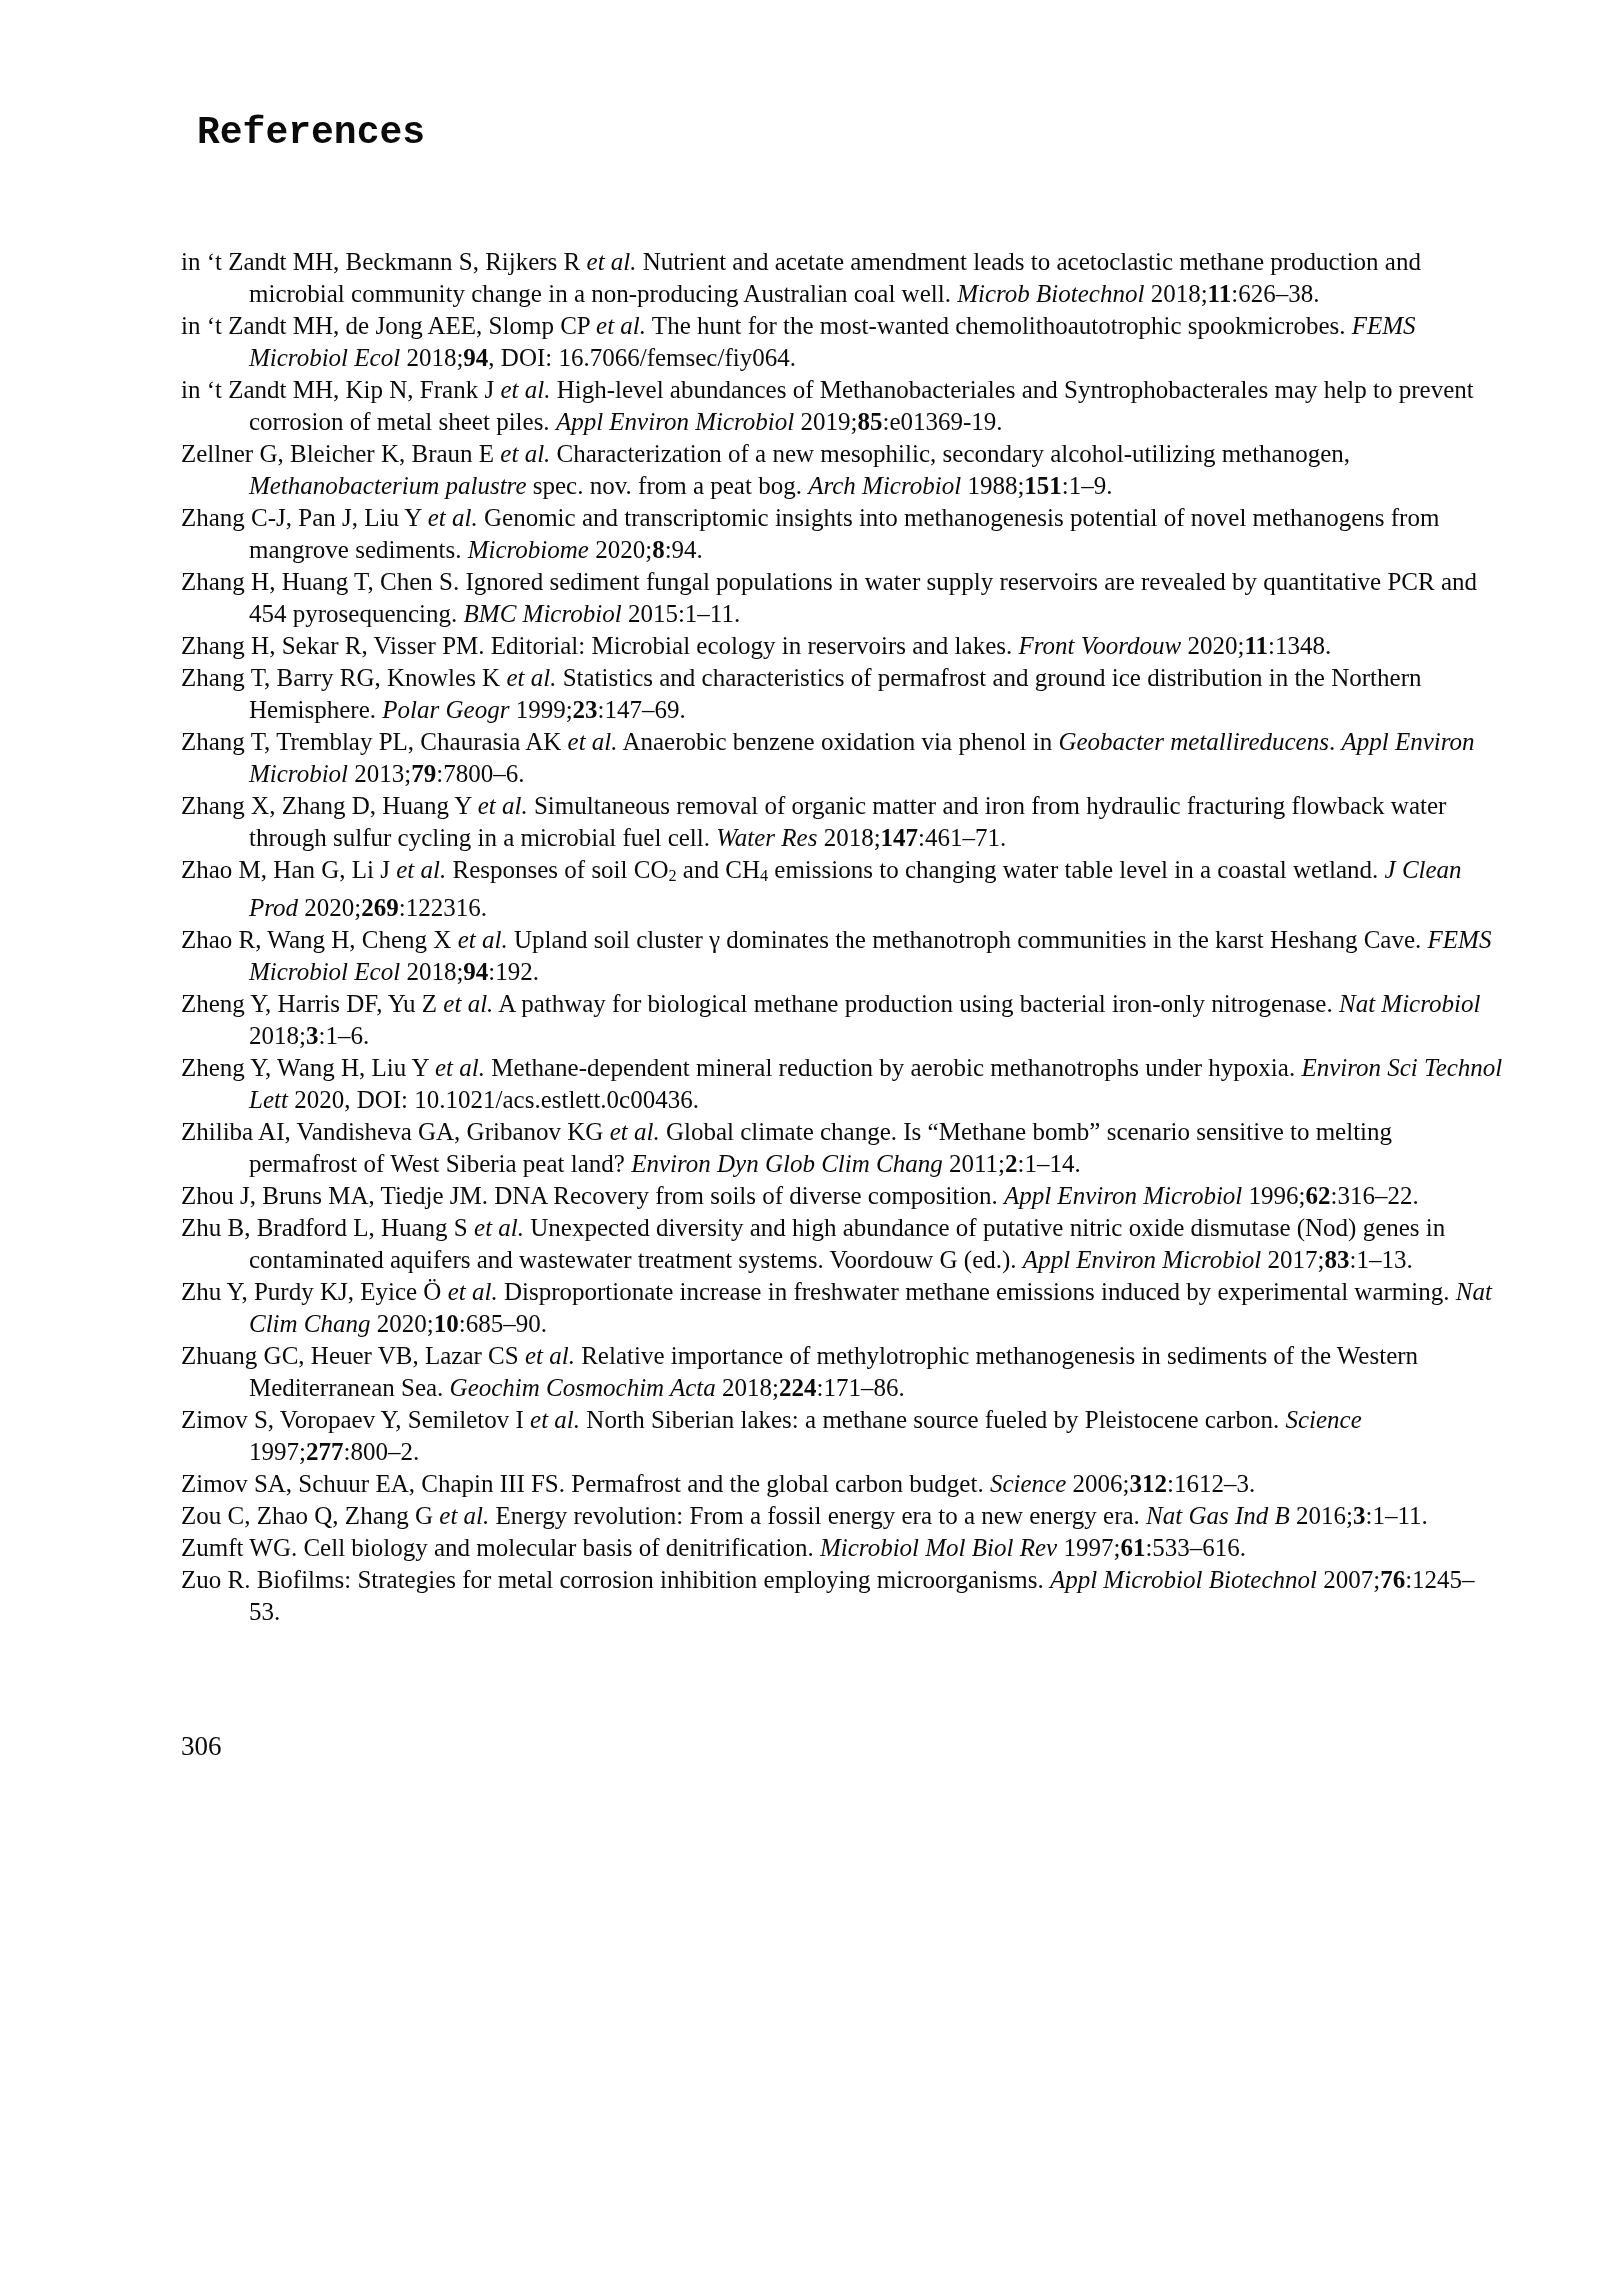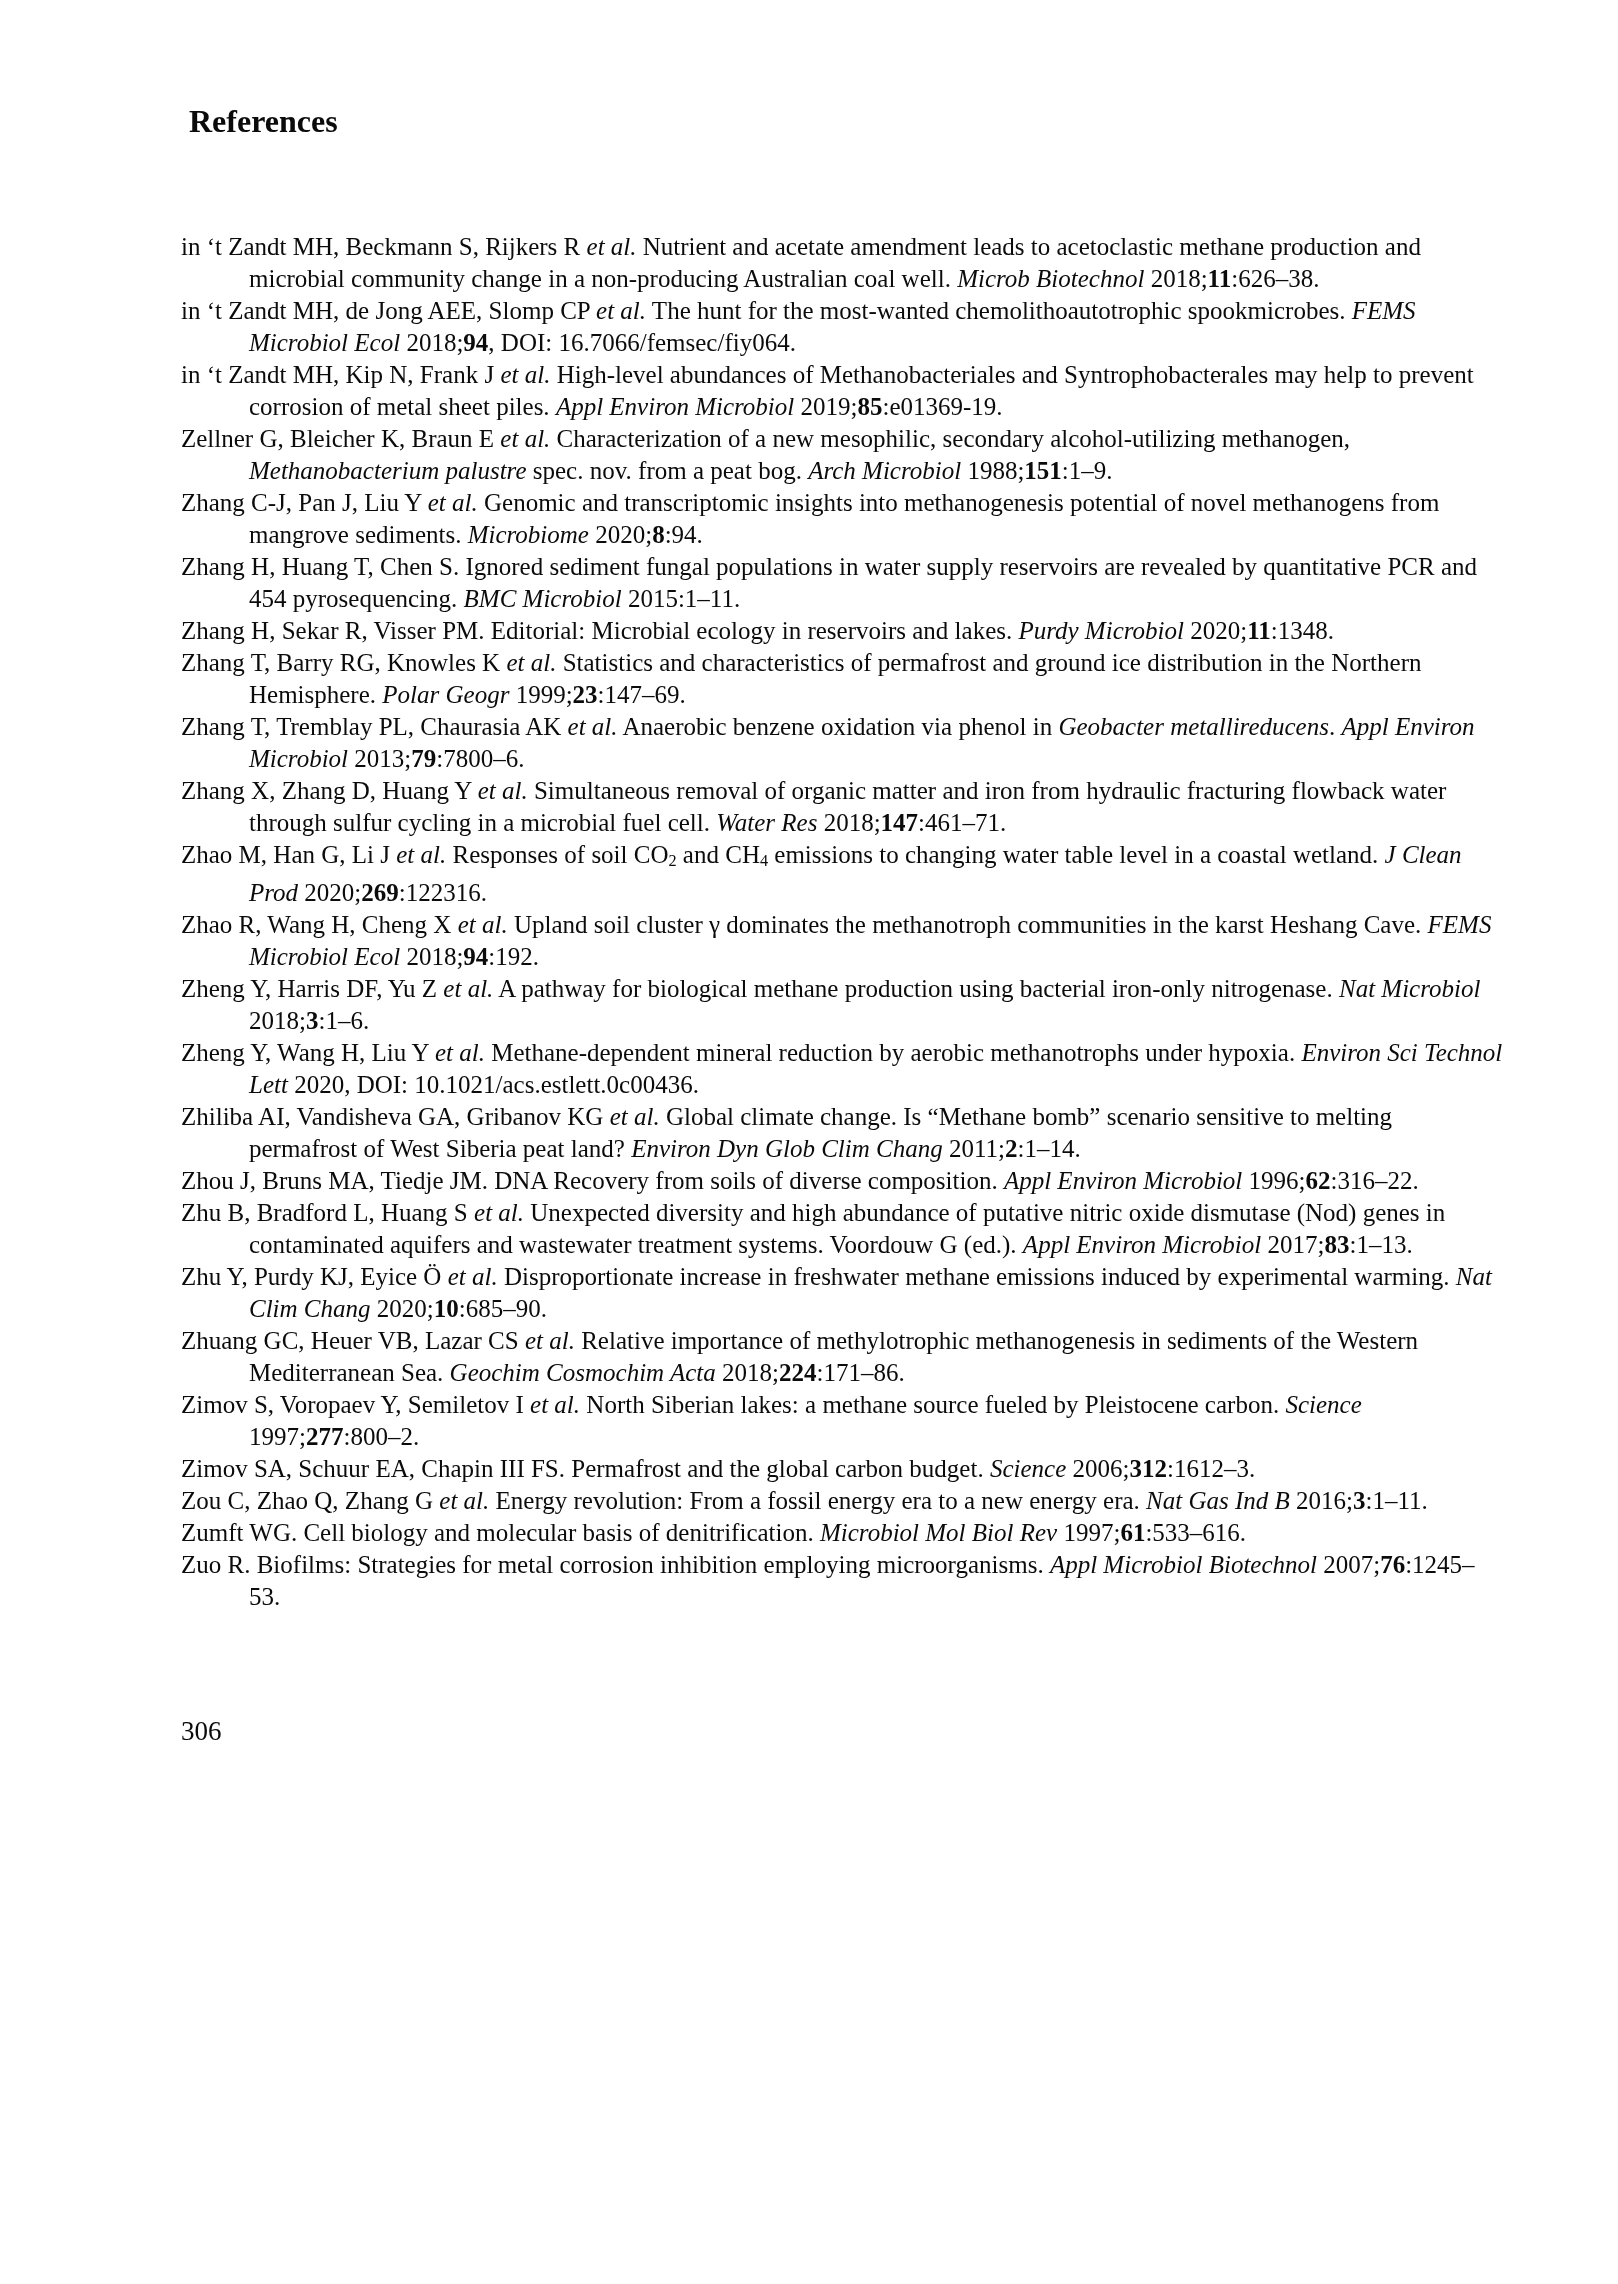--- a/index.html
+++ b/index.html
@@ -13,26 +13,27 @@
     overflow: hidden;
     font-family: "Liberation Serif", serif;
     color: #0b0b0b;
   }
   .page {
     width: 100%;
     height: 100%;
     box-sizing: border-box;
   }
   .refs-heading {
-    margin: 8px;
+    margin: 16px;
     padding: 95px 0 0 181px;
-    font-size: 32px;
+    font-size: 38px;
     line-height: 1.15;
     font-weight: bold;
     letter-spacing: 0px;
+    font-family: Liberation Mono, monospace;
   }
   .refs-list {
     margin-top: 91px;
     padding-left: 181px;
     padding-right: 114px;
     font-size: 25px;
     line-height: 32px;
     text-align: left;
   }
   .ref-entry {
@@ -59,21 +60,21 @@
 <div class="page">
   <h1 class="refs-heading">References</h1>
 
   <div class="refs-list">
       <div class="ref-entry"><span>in ‘t Zandt MH, Beckmann S, Rijkers R </span><span class="it">et al.</span><span> Nutrient and acetate amendment leads to acetoclastic methane production and microbial community change in a non-producing Australian coal well. </span><span class="it">Microb Biotechnol</span><span> 2018;</span><span class="bd">11</span><span>:626–38.</span></div>
       <div class="ref-entry"><span>in ‘t Zandt MH, de Jong AEE, Slomp CP </span><span class="it">et al.</span><span> The hunt for the most-wanted chemolithoautotrophic spookmicrobes. </span><span class="it">FEMS Microbiol Ecol</span><span> 2018;</span><span class="bd">94</span><span>, DOI: 16.7066/femsec/fiy064.</span></div>
       <div class="ref-entry"><span>in ‘t Zandt MH, Kip N, Frank J </span><span class="it">et al.</span><span> High-level abundances of Methanobacteriales and Syntrophobacterales may help to prevent corrosion of metal sheet piles. </span><span class="it">Appl Environ Microbiol</span><span> 2019;</span><span class="bd">85</span><span>:e01369-19.</span></div>
       <div class="ref-entry"><span>Zellner G, Bleicher K, Braun E </span><span class="it">et al.</span><span> Characterization of a new mesophilic, secondary alcohol-utilizing methanogen, </span><span class="it">Methanobacterium palustre</span><span> spec. nov. from a peat bog. </span><span class="it">Arch Microbiol</span><span> 1988;</span><span class="bd">151</span><span>:1–9.</span></div>
       <div class="ref-entry"><span>Zhang C-J, Pan J, Liu Y </span><span class="it">et al.</span><span> Genomic and transcriptomic insights into methanogenesis potential of novel methanogens from mangrove sediments. </span><span class="it">Microbiome</span><span> 2020;</span><span class="bd">8</span><span>:94.</span></div>
       <div class="ref-entry"><span>Zhang H, Huang T, Chen S. Ignored sediment fungal populations in water supply reservoirs are revealed by quantitative PCR and 454 pyrosequencing. </span><span class="it">BMC Microbiol</span><span> 2015:1–11.</span></div>
-      <div class="ref-entry"><span>Zhang H, Sekar R, Visser PM. Editorial: Microbial ecology in reservoirs and lakes. </span><span class="it">Purdy Microbiol</span><span> 2020;</span><span class="bd">11</span><span>:1348.</span></div>
+      <div class="ref-entry"><span>Zhang H, Sekar R, Visser PM. Editorial: Microbial ecology in reservoirs and lakes. </span><span class="it">Front Voordouw</span><span> 2020;</span><span class="bd">11</span><span>:1348.</span></div>
       <div class="ref-entry"><span>Zhang T, Barry RG, Knowles K </span><span class="it">et al.</span><span> Statistics and characteristics of permafrost and ground ice distribution in the Northern Hemisphere. </span><span class="it">Polar Geogr</span><span> 1999;</span><span class="bd">23</span><span>:147–69.</span></div>
       <div class="ref-entry"><span>Zhang T, Tremblay PL, Chaurasia AK </span><span class="it">et al.</span><span> Anaerobic benzene oxidation via phenol in </span><span class="it">Geobacter metallireducens</span><span>. </span><span class="it">Appl Environ Microbiol</span><span> 2013;</span><span class="bd">79</span><span>:7800–6.</span></div>
       <div class="ref-entry"><span>Zhang X, Zhang D, Huang Y </span><span class="it">et al.</span><span> Simultaneous removal of organic matter and iron from hydraulic fracturing flowback water through sulfur cycling in a microbial fuel cell. </span><span class="it">Water Res</span><span> 2018;</span><span class="bd">147</span><span>:461–71.</span></div>
       <div class="ref-entry"><span>Zhao M, Han G, Li J </span><span class="it">et al.</span><span> Responses of soil CO</span><span class="sb">2</span><span> and CH</span><span class="sb">4</span><span> emissions to changing water table level in a coastal wetland. </span><span class="it">J Clean Prod</span><span> 2020;</span><span class="bd">269</span><span>:122316.</span></div>
       <div class="ref-entry"><span>Zhao R, Wang H, Cheng X </span><span class="it">et al.</span><span> Upland soil cluster γ dominates the methanotroph communities in the karst Heshang Cave. </span><span class="it">FEMS Microbiol Ecol</span><span> 2018;</span><span class="bd">94</span><span>:192.</span></div>
       <div class="ref-entry"><span>Zheng Y, Harris DF, Yu Z </span><span class="it">et al.</span><span> A pathway for biological methane production using bacterial iron-only nitrogenase. </span><span class="it">Nat Microbiol</span><span> 2018;</span><span class="bd">3</span><span>:1–6.</span></div>
       <div class="ref-entry"><span>Zheng Y, Wang H, Liu Y </span><span class="it">et al.</span><span> Methane-dependent mineral reduction by aerobic methanotrophs under hypoxia. </span><span class="it">Environ Sci Technol Lett</span><span> 2020, DOI: 10.1021/acs.estlett.0c00436.</span></div>
       <div class="ref-entry"><span>Zhiliba AI, Vandisheva GA, Gribanov KG </span><span class="it">et al.</span><span> Global climate change. Is “Methane bomb” scenario sensitive to melting permafrost of West Siberia peat land? </span><span class="it">Environ Dyn Glob Clim Chang</span><span> 2011;</span><span class="bd">2</span><span>:1–14.</span></div>
       <div class="ref-entry"><span>Zhou J, Bruns MA, Tiedje JM. DNA Recovery from soils of diverse composition. </span><span class="it">Appl Environ Microbiol</span><span> 1996;</span><span class="bd">62</span><span>:316–22.</span></div>
       <div class="ref-entry"><span>Zhu B, Bradford L, Huang S </span><span class="it">et al.</span><span> Unexpected diversity and high abundance of putative nitric oxide dismutase (Nod) genes in contaminated aquifers and wastewater treatment systems. Voordouw G (ed.). </span><span class="it">Appl Environ Microbiol</span><span> 2017;</span><span class="bd">83</span><span>:1–13.</span></div>

